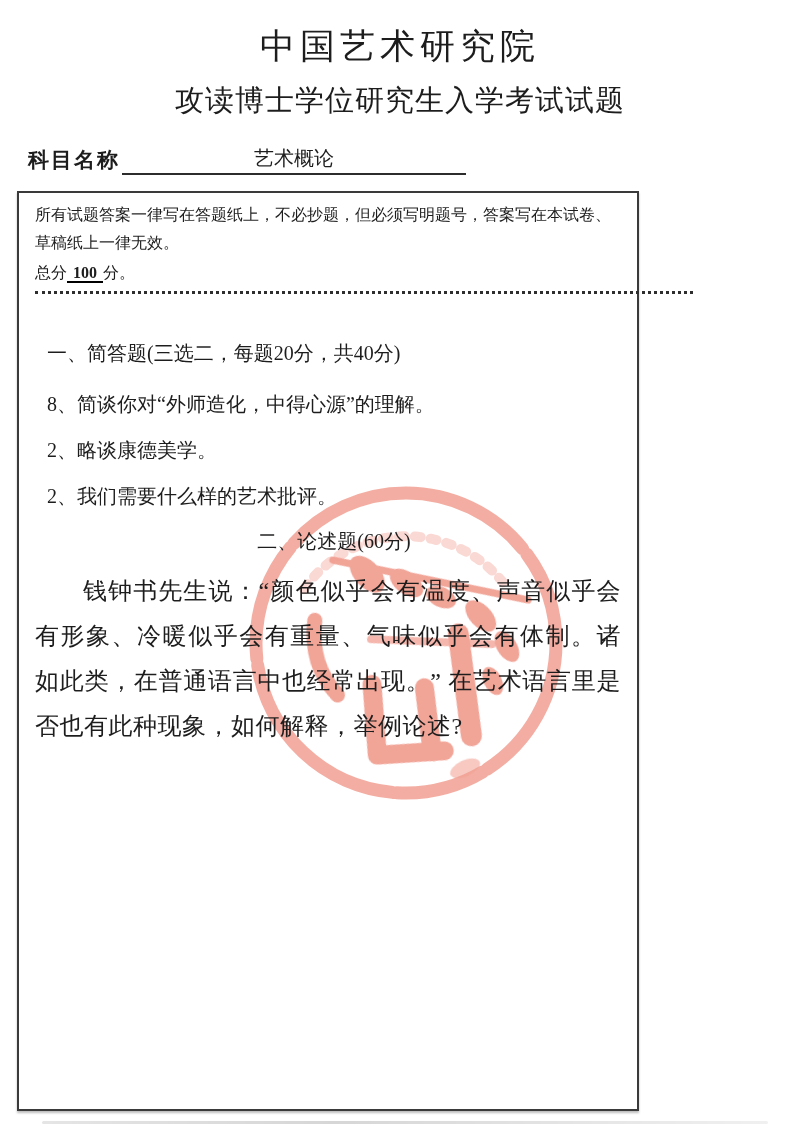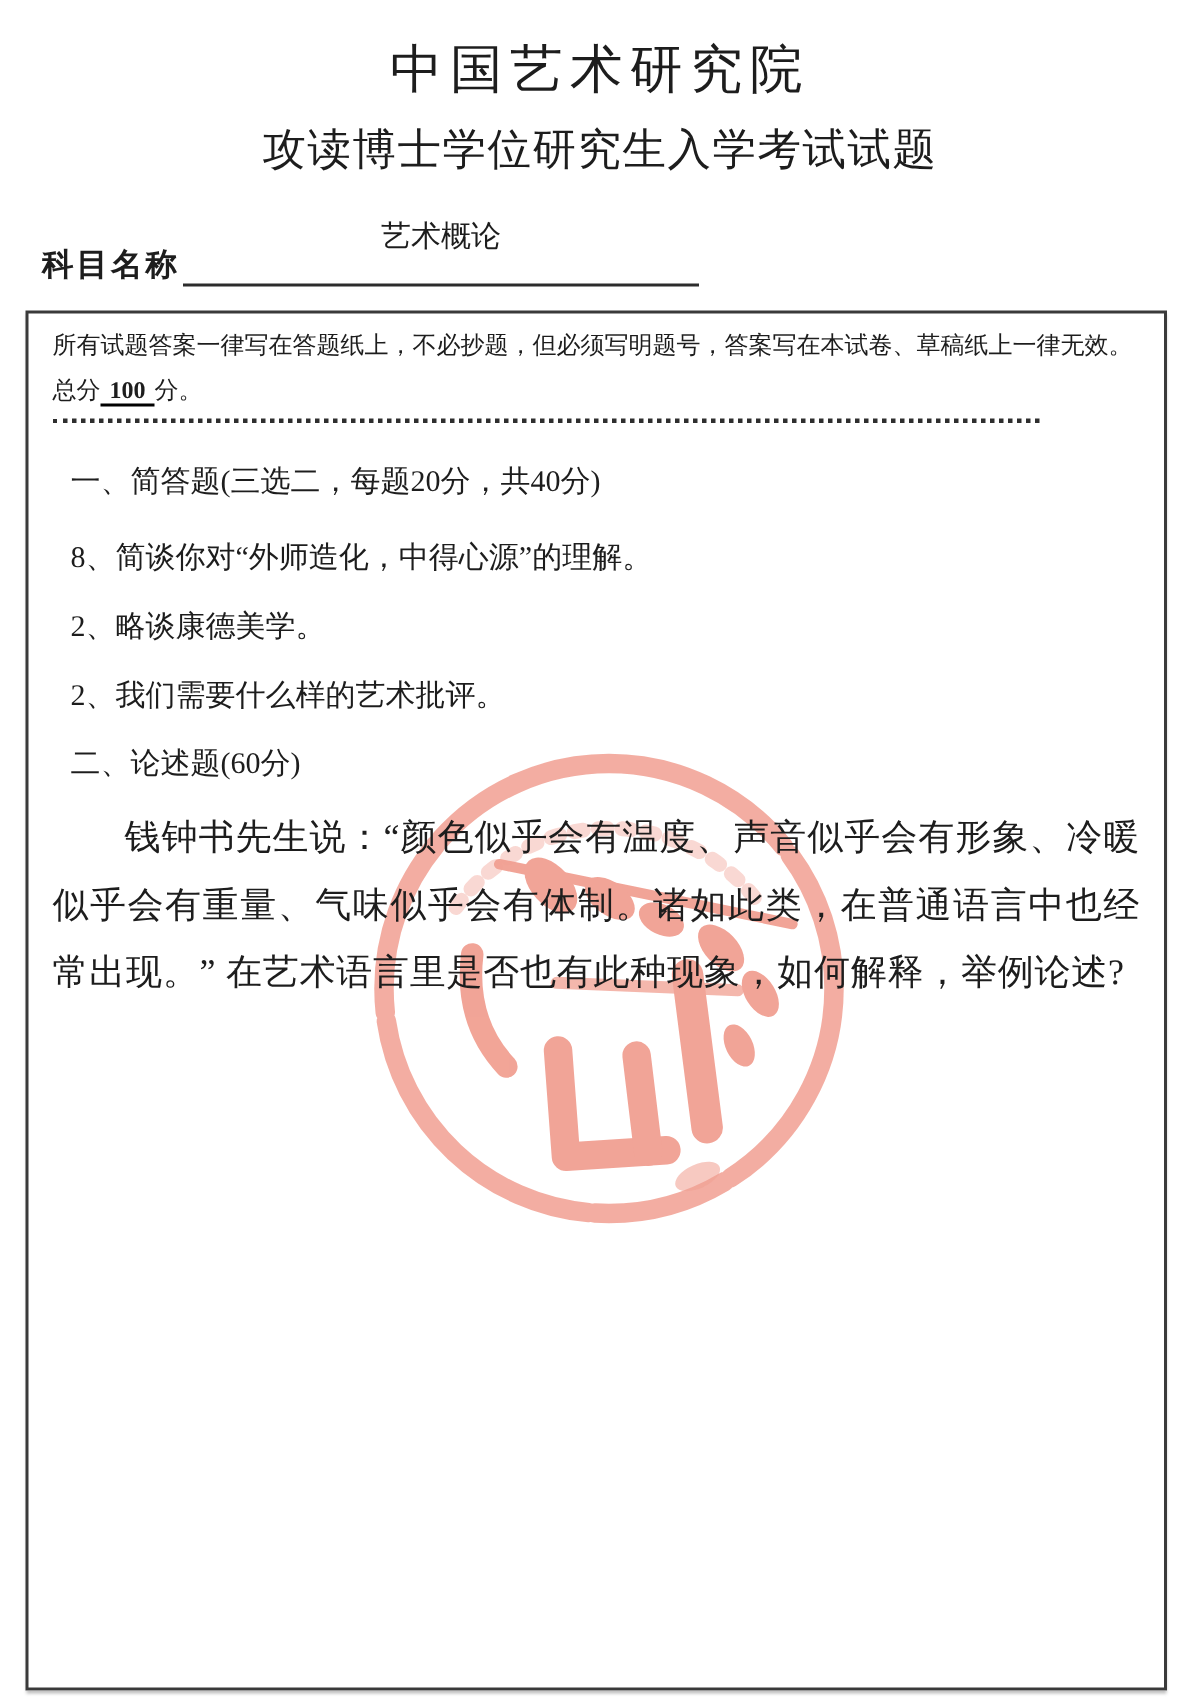--- a/index.html
+++ b/index.html
@@ -23,27 +23,27 @@
 
   .subject-row {
     margin:24px 28px 0; display:flex; align-items:flex-end;
   }
   .subject-label {
     font-size:21px; font-weight:700; letter-spacing:2px; line-height:30px; white-space:nowrap;
   }
   .subject-value {
     width:344px; margin-left:2px;
     border-bottom:2px solid #2c2c2c;
-    text-align:center; font-size:20px; line-height:28px; padding-bottom:17px;
+    text-align:center; font-size:20px; line-height:28px; padding-bottom:1px;
   }
 
   .exam-box {
     position:relative;
     margin:16px 0 0 17px;
-    width:761px; height:920px;
+    width:622px; height:920px;
     border:2px solid var(--border,#3a3a3a);
     box-shadow:0 2px 2px rgba(110,110,110,.45);
     padding:8px 16px 0;
   }
 
   .stamp {
     position:absolute; left:219px; top:286px; z-index:1;
     opacity:.88; pointer-events:none;
   }
 
@@ -53,24 +53,24 @@
   .score-line { font-size:16px; line-height:28px; margin-top:2px; }
   .score-num {
     font-weight:700; padding:0 6px;
     border-bottom:2px solid #000000;
   }
   .dotted {
     margin-top:4px; width:658px; height:0;
     border-bottom:3px dotted #2e2e2e;
   }
 
-  .sec   { margin:24px 0 0 12px; font-size:20px; line-height:30px; }
+  .sec   { margin:44px 0 0 12px; font-size:20px; line-height:30px; }
   .item  { margin:21px 0 0 12px; font-size:20px; line-height:30px; }
   .item + .item { margin-top:16px; }
-  .sec2  { margin:15px 0 0 12px; }
+  .sec2  { margin:15px 0 0 12px;text-align:center; }
   .essay {
     margin:13px 0 0; font-size:24px; line-height:45px;
     text-align:justify; text-indent:2em; letter-spacing:.5px;
   }
 
   .scan-shadow {
     margin:10px 0 0 42px; width:726px; height:3px;
     background:linear-gradient(to right, rgba(0,0,0,.10), rgba(0,0,0,.16) 40%, rgba(0,0,0,.06));
     border-radius:2px;
   }

